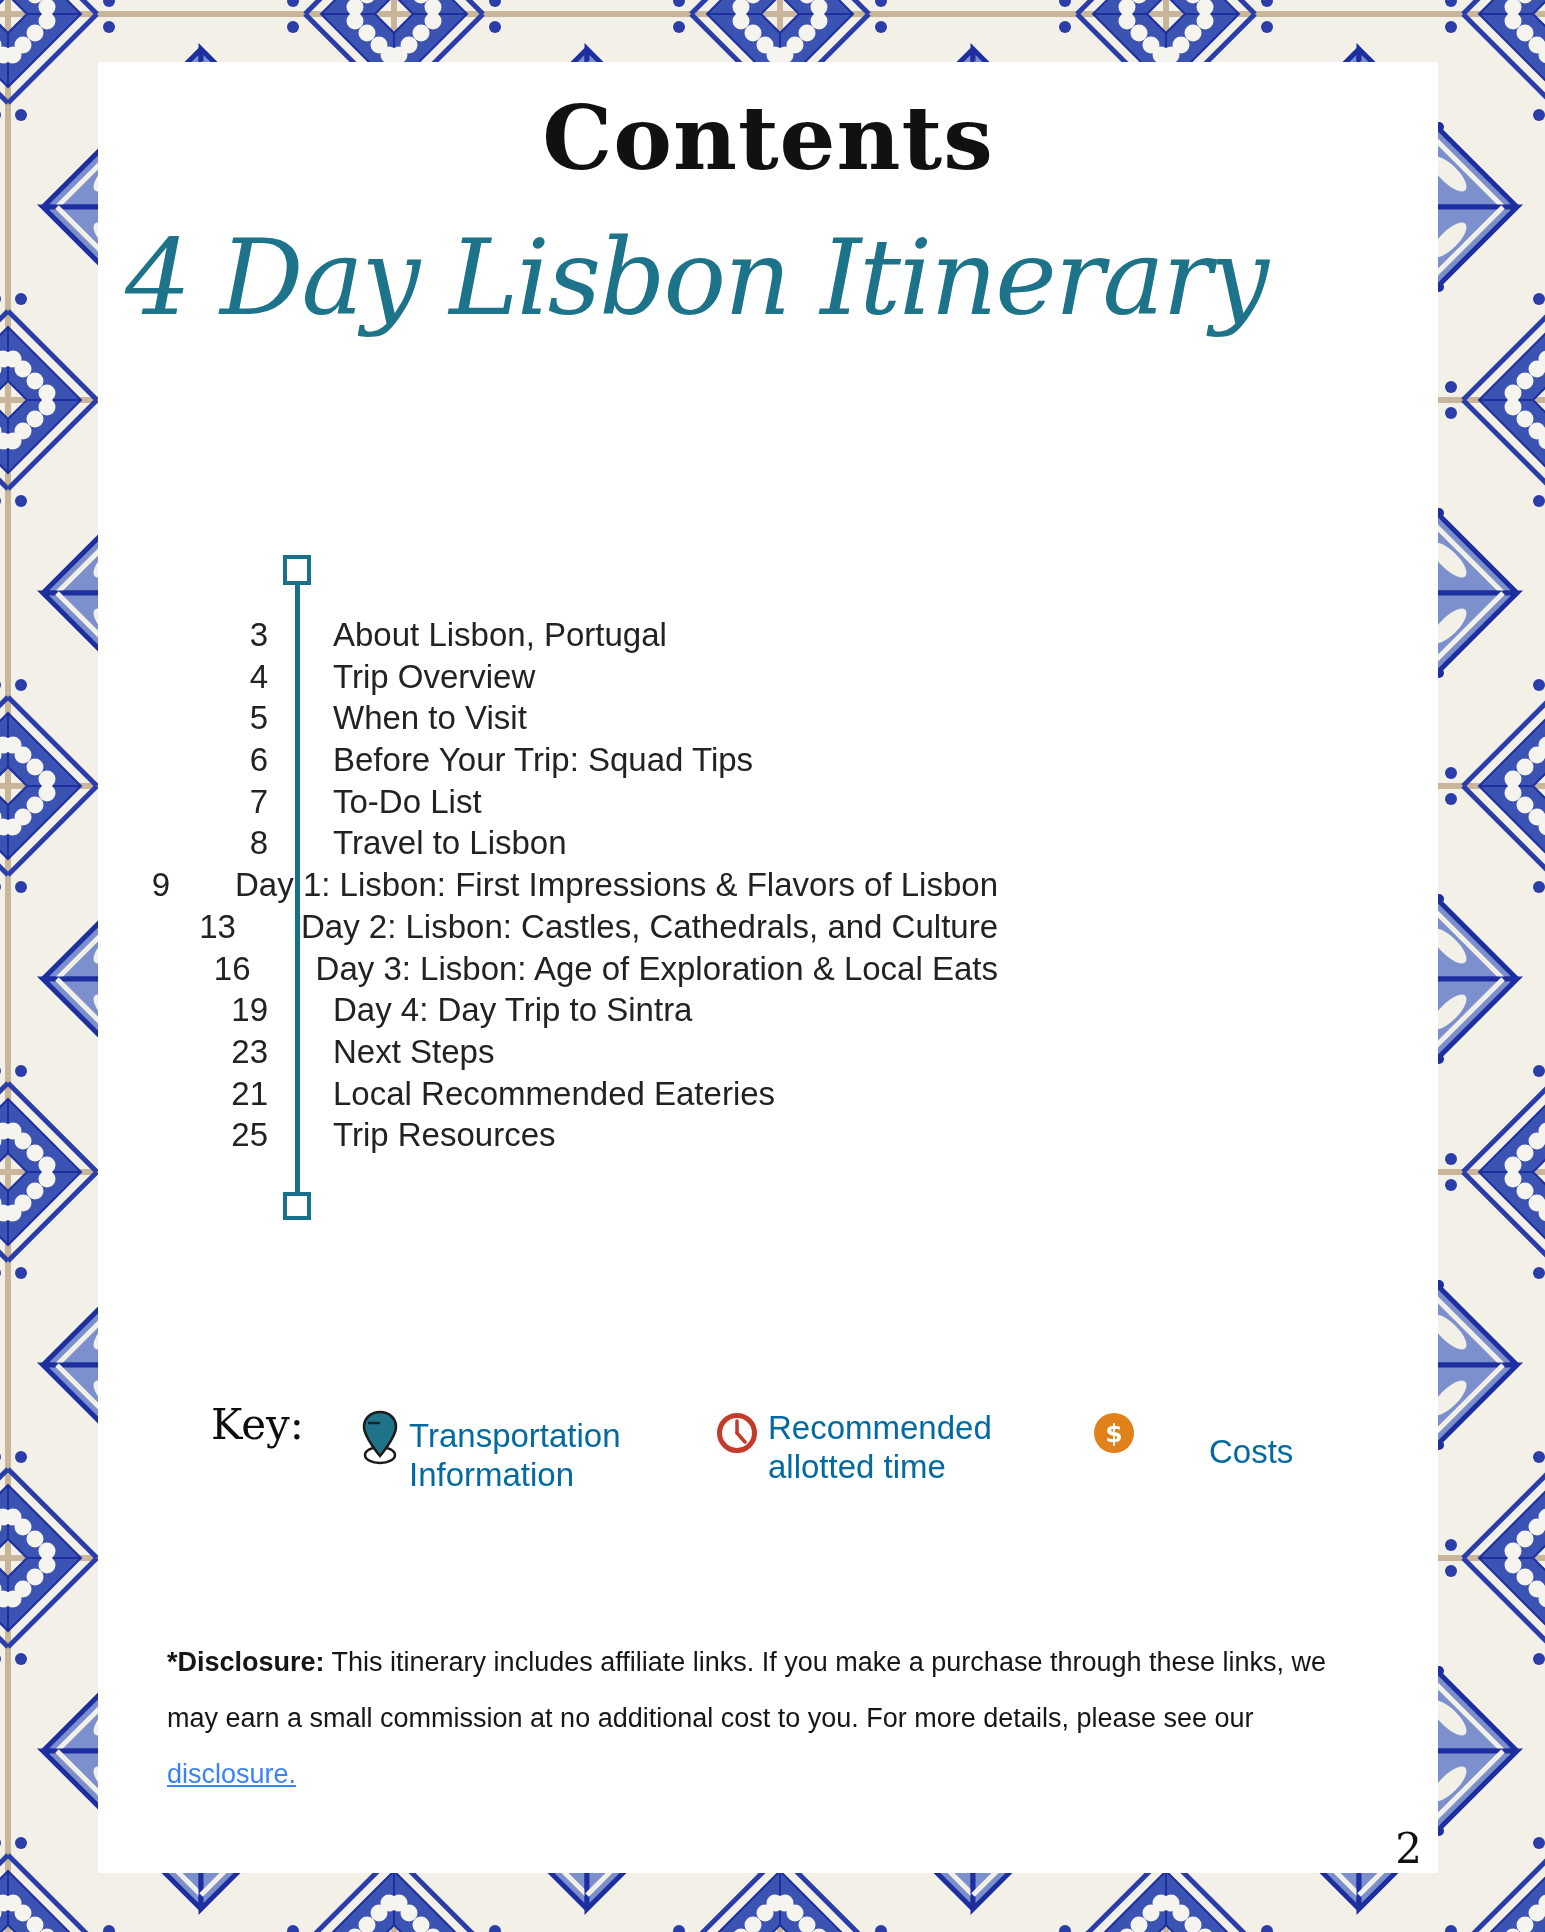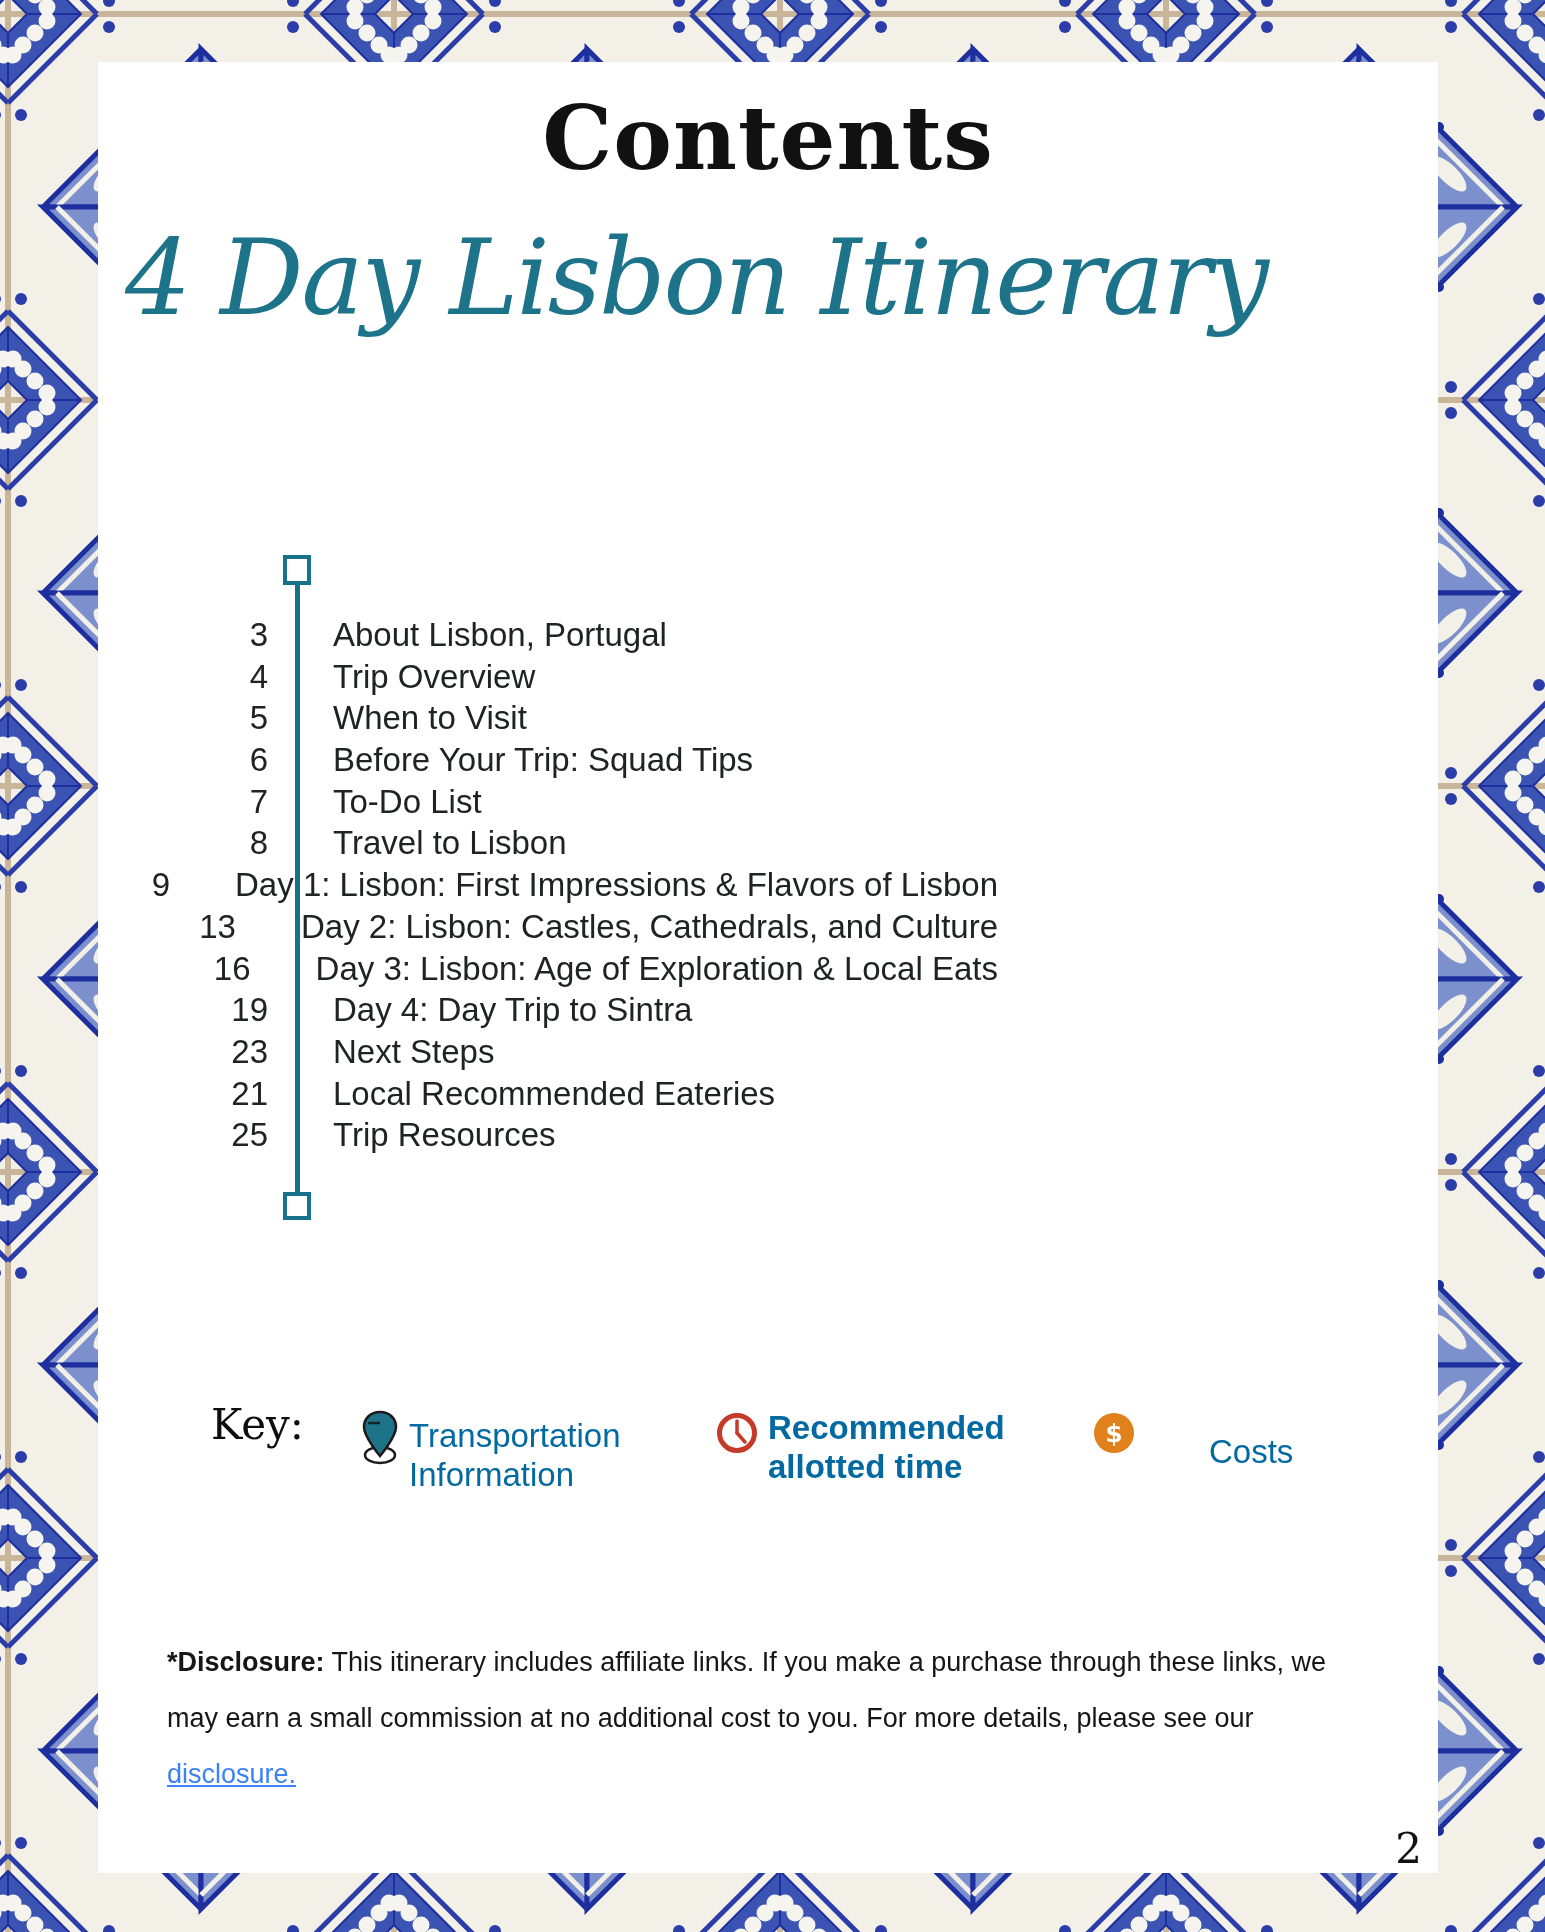--- a/index.html
+++ b/index.html
@@ -28,21 +28,21 @@
   .toc-label{display:inline-block;margin-left:65px;white-space:nowrap;}
 
   
   .key-heading{position:absolute;left:113px;top:1338px;
                font-family:"DejaVu Serif",serif;font-size:42px;color:#0d0d0d;}
   .key-item{position:absolute;display:flex;align-items:flex-start;}
   .key-item .lines{font-size:33px;line-height:39px;color:#0369a1;}
   .ki-transport{left:263px;top:1346px;}
   .ki-transport .lines{margin-left:8px;margin-top:8px;}
   .ki-time{left:618px;top:1350px;}
-  .ki-time .lines{margin-left:10px;margin-top:-4px;font-weight:bold;}
+  .ki-time .lines{margin-left:10px;margin-top:-4px;}
   .ki-costs{left:995px;top:1350px;}
   .ki-costs .lines{margin-left:74px;margin-top:20px;}
 
   
   .disclosure{position:absolute;left:69px;top:1572px;width:1285px;
               font-size:27px;line-height:56px;color:#161616;}
   .disclosure b{font-weight:700;}
   .disclosure a{color:#3b82f6;text-decoration:underline;cursor:pointer;}
 
   .pagenum{position:absolute;left:1284px;top:1762px;width:40px;text-align:right;

